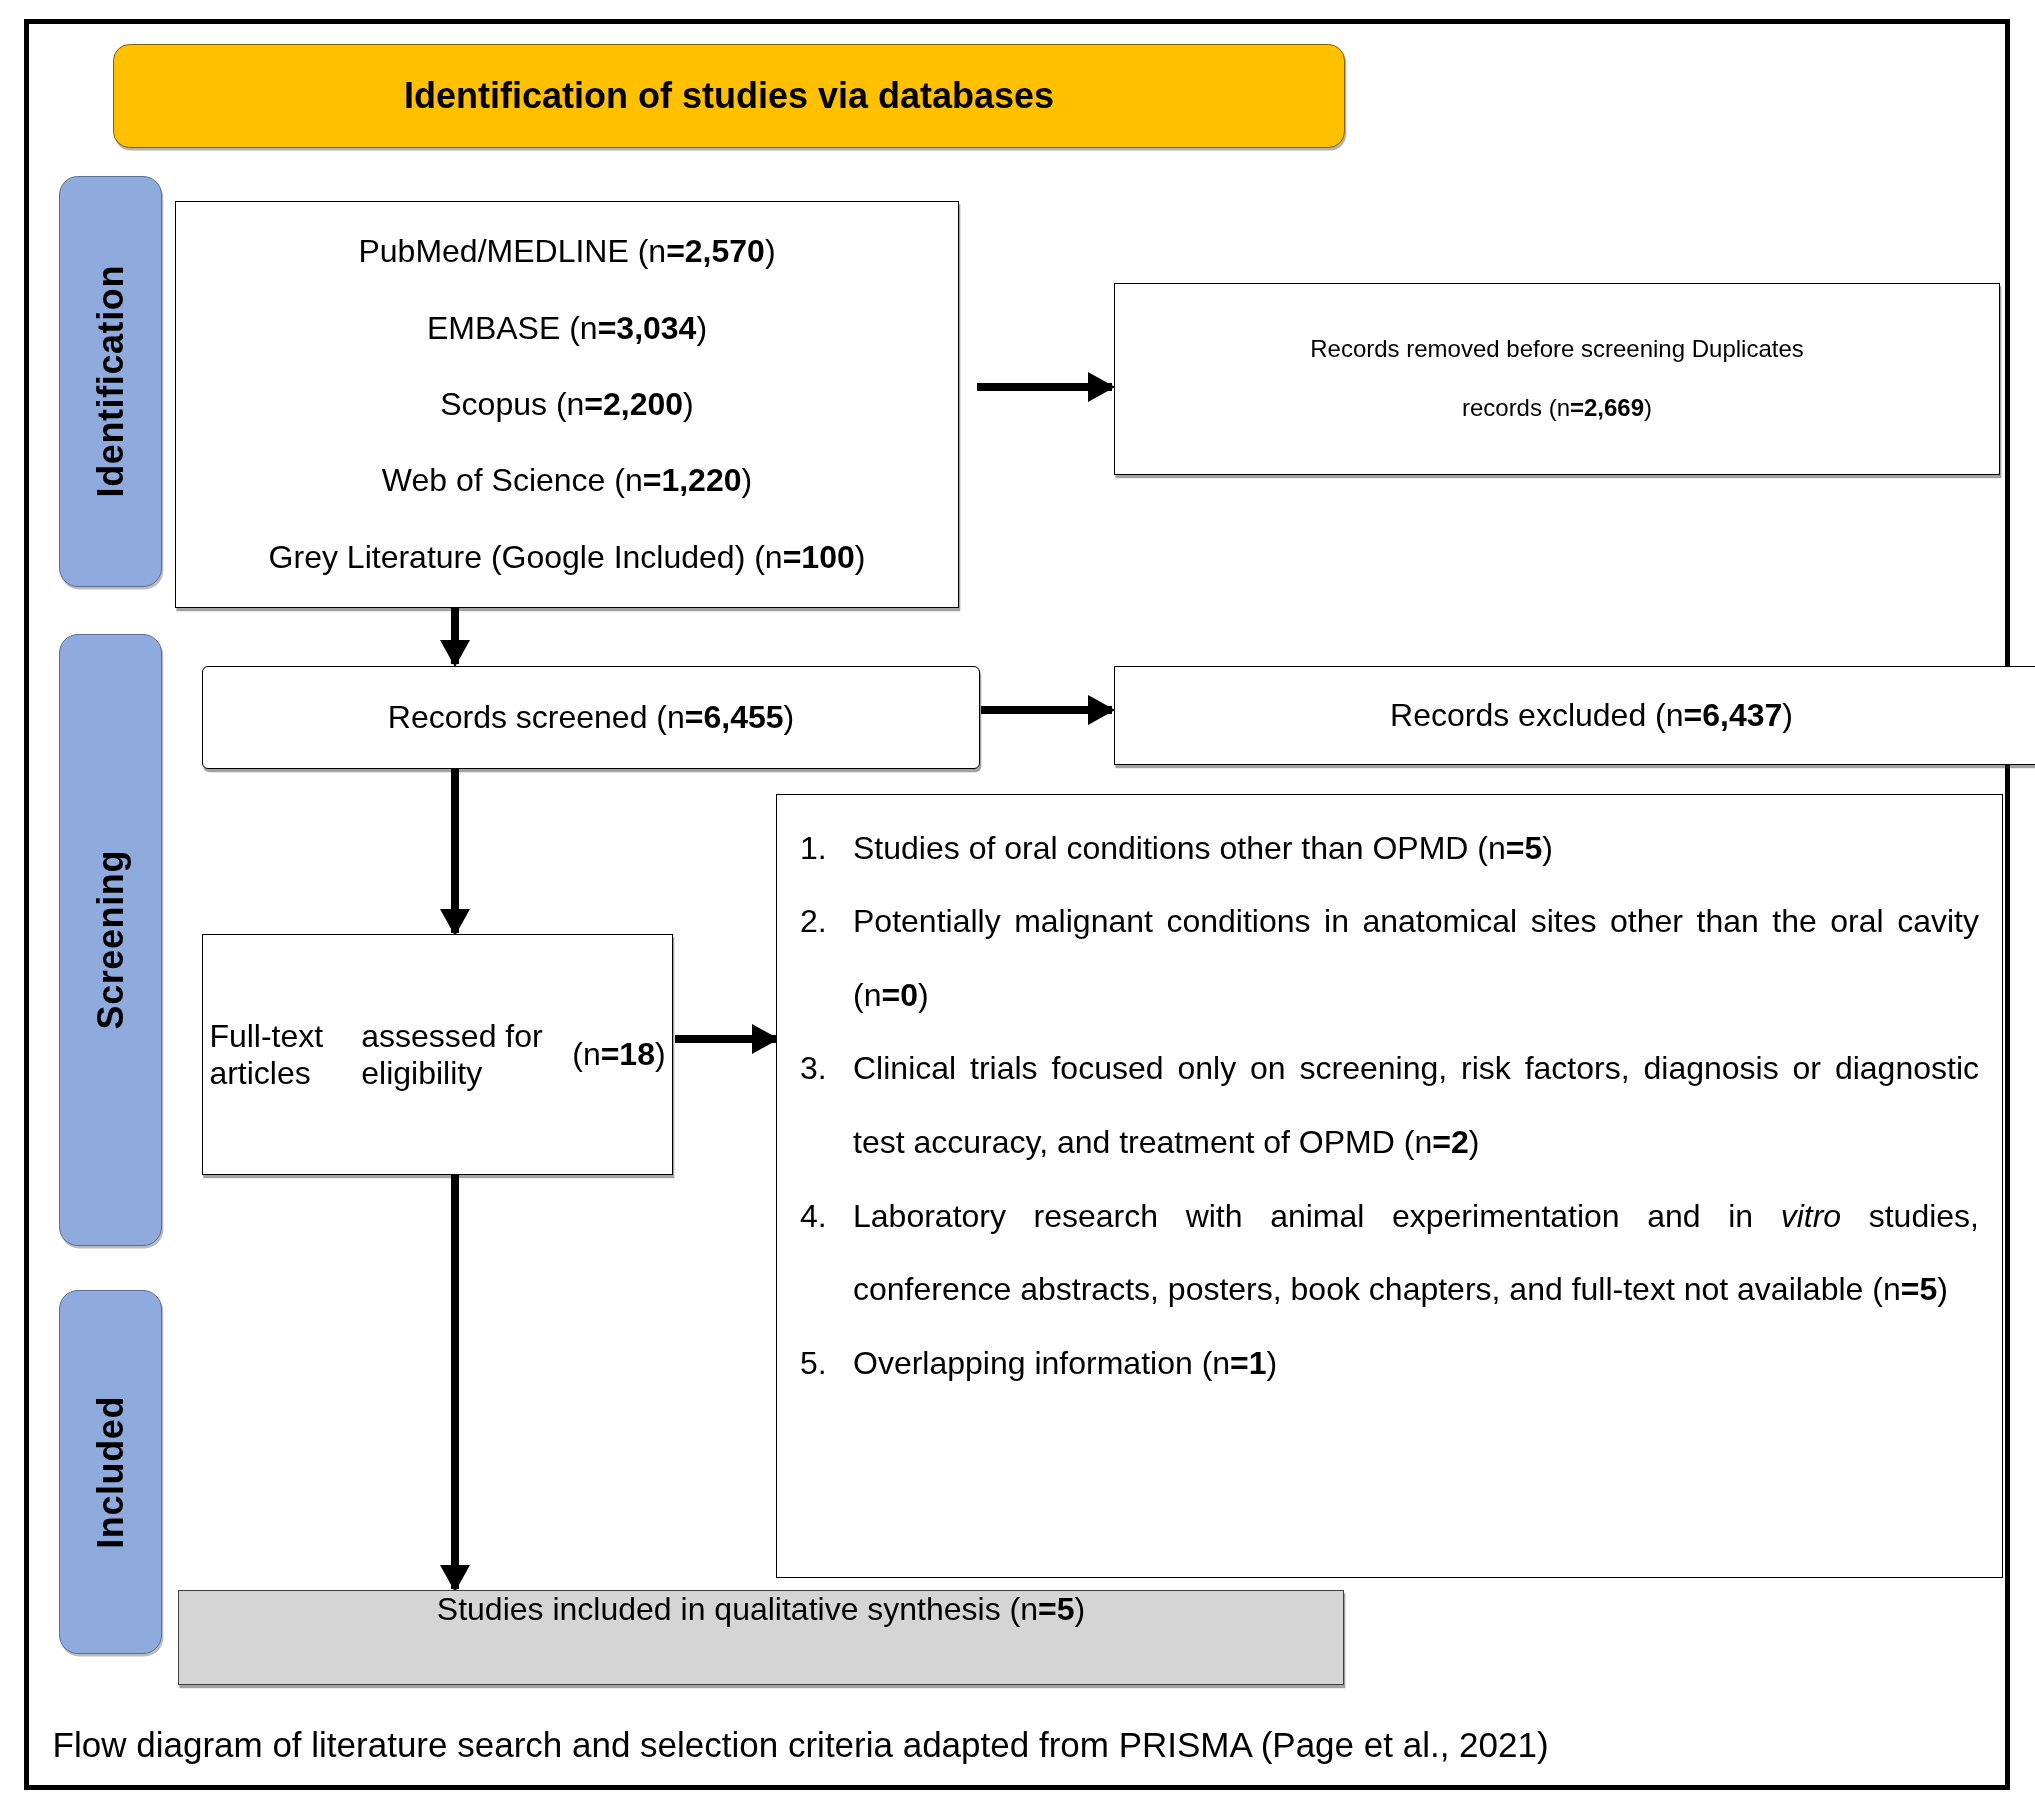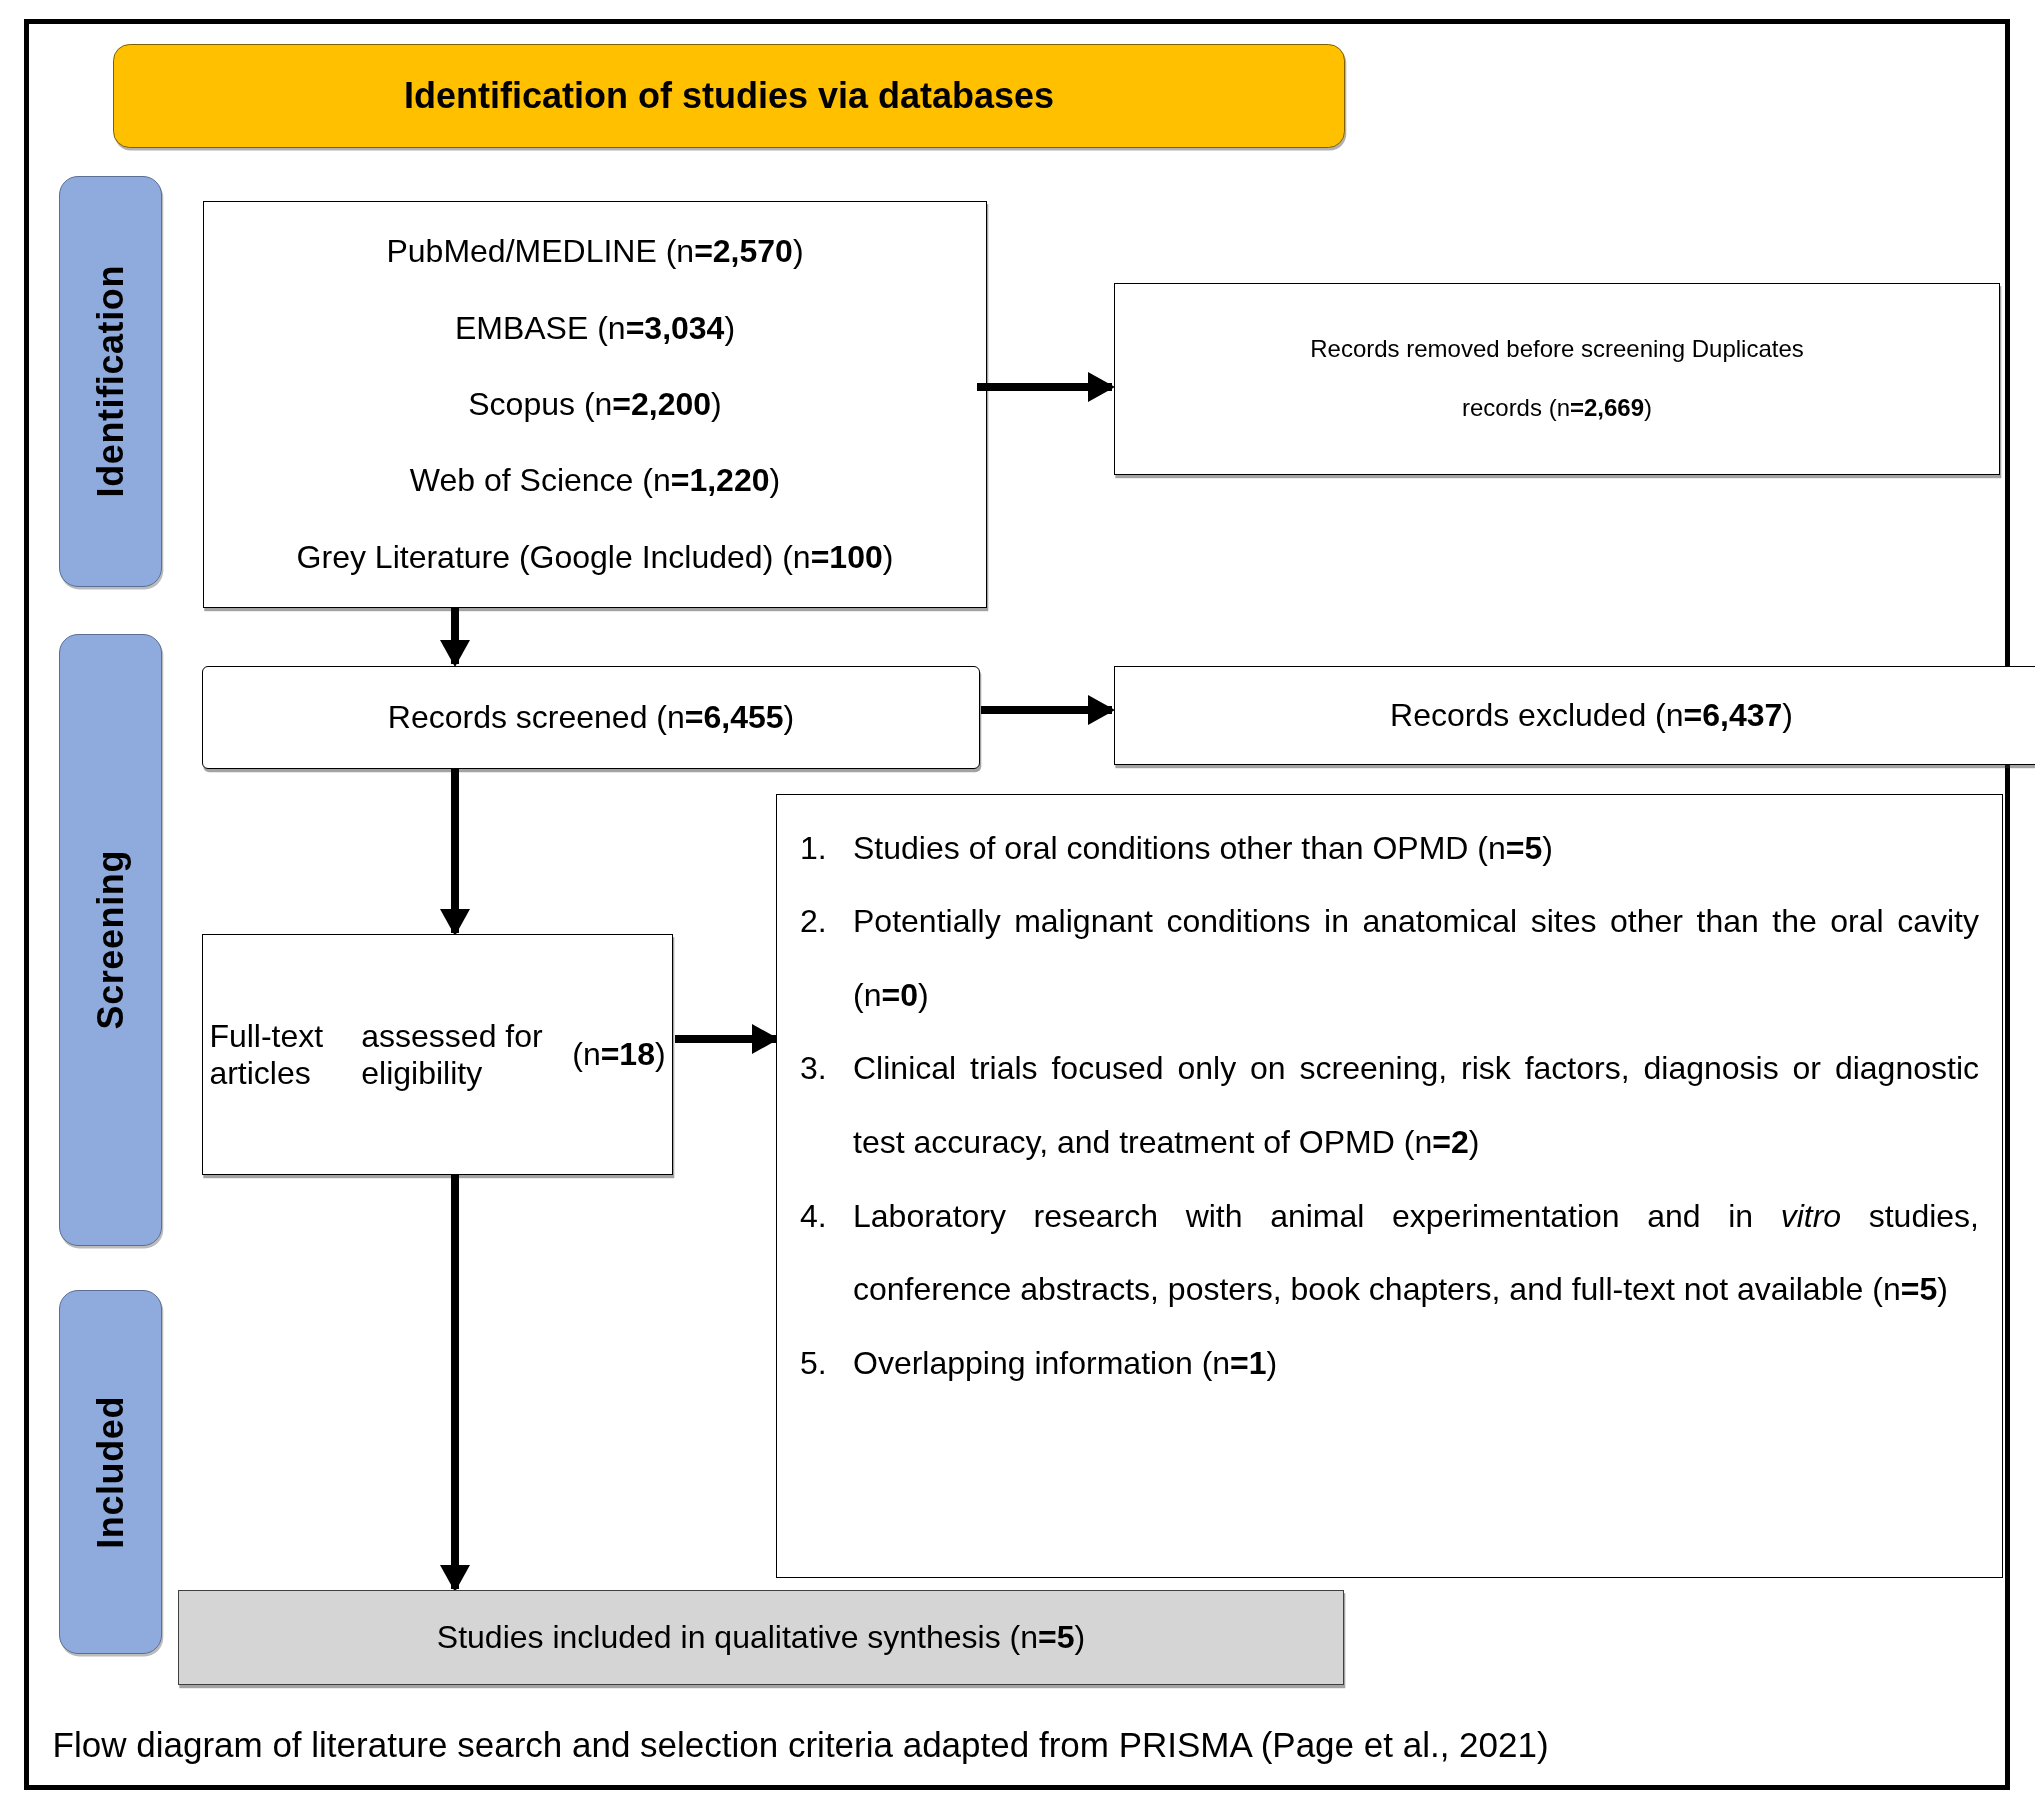--- a/index.html
+++ b/index.html
@@ -60,21 +60,21 @@
   .stage-text {
     writing-mode: vertical-rl;
     transform: rotate(180deg);
     font-size: 36px; font-weight: 700;
     letter-spacing: 0.6px;
     white-space: nowrap;
   }
 
   
   .databases-box {
-    left: 174px; top: 177px;
+    left: 146px; top: 177px;
     width: 784px; height: 407px;
     display: flex; flex-direction: column;
     justify-content: space-around;
     align-items: center;
     font-size: 32px;
     padding: 11.5px 6.4px;
   }
   .removed-box {
     left: 1085px; top: 259px;
     width: 886px; height: 192px;
@@ -120,21 +120,21 @@
   .reasons-header { text-align: left; }
   .reason-item { display: flex; }
   .reason-num { flex: none; width: 53px; }
   .reason-text { flex: 1; text-align: justify; }
 
   .included-box {
     left: 149px; top: 1566px;
     width: 1166px; height: 95px;
     background: #D5D5D5;
     border: 1.9px solid #3f3f3f;
-    display: flex; align-items: center; justify-content: center;
+    display: flex; justify-content: center;
     font-size: 32px;
   }
 
   .caption {
     position: absolute;
     left: 23.6px; top: 1701px;
     width: 1884px;
     font-size: 35px;
   }
 

